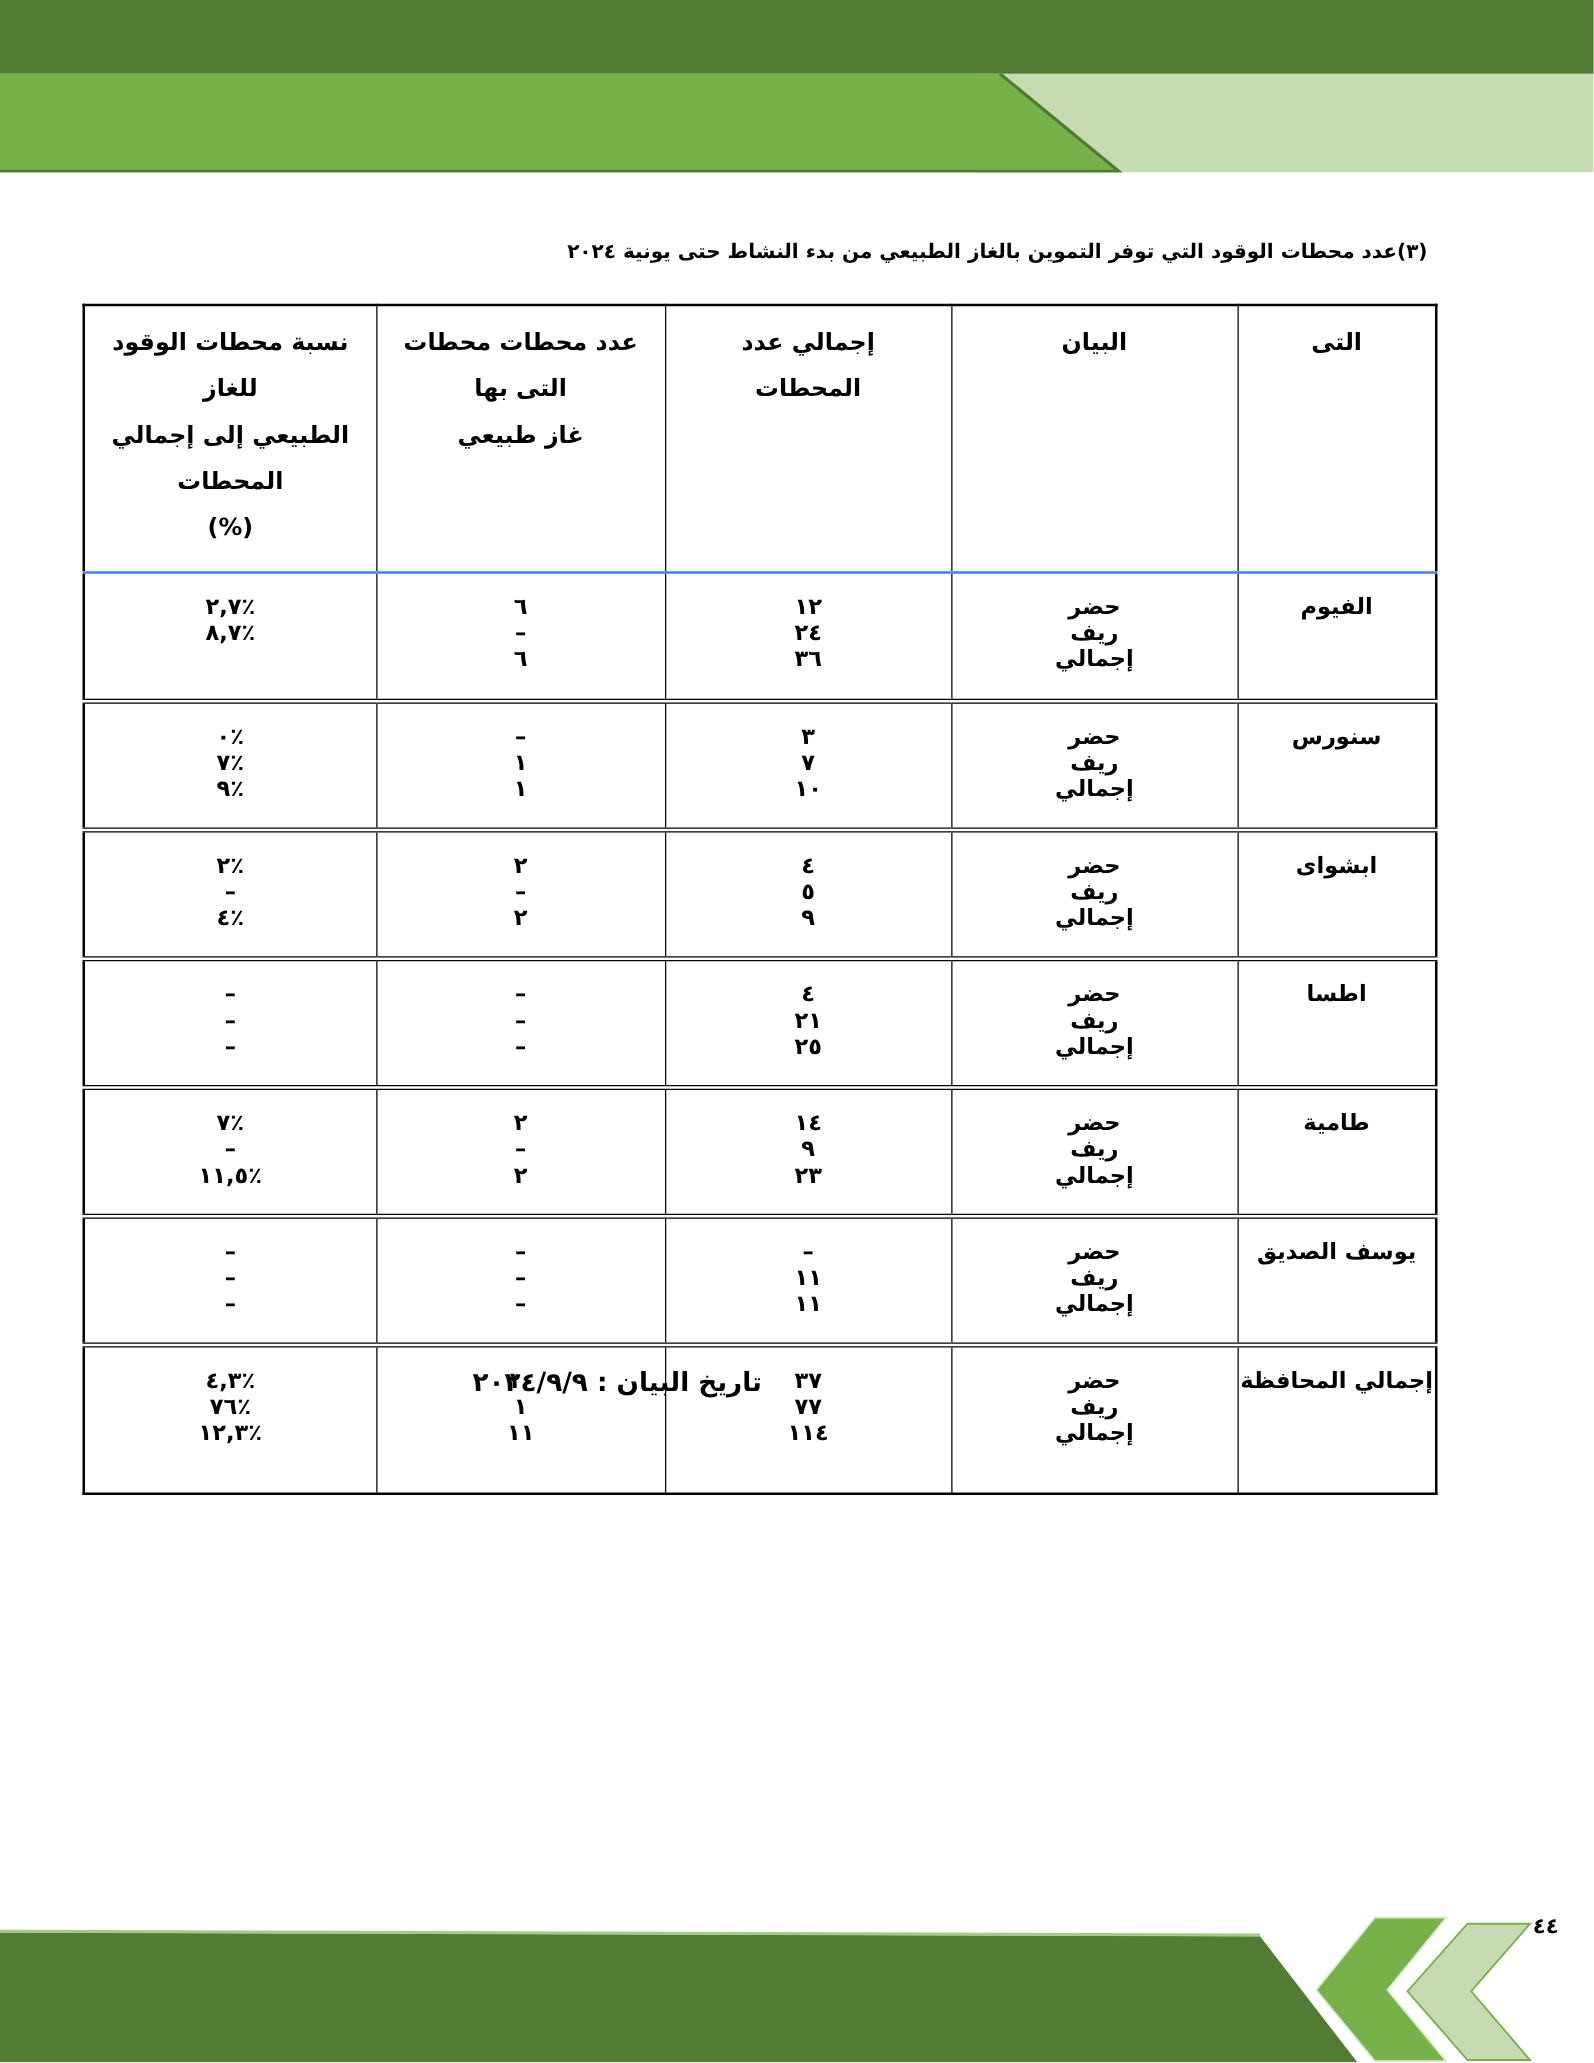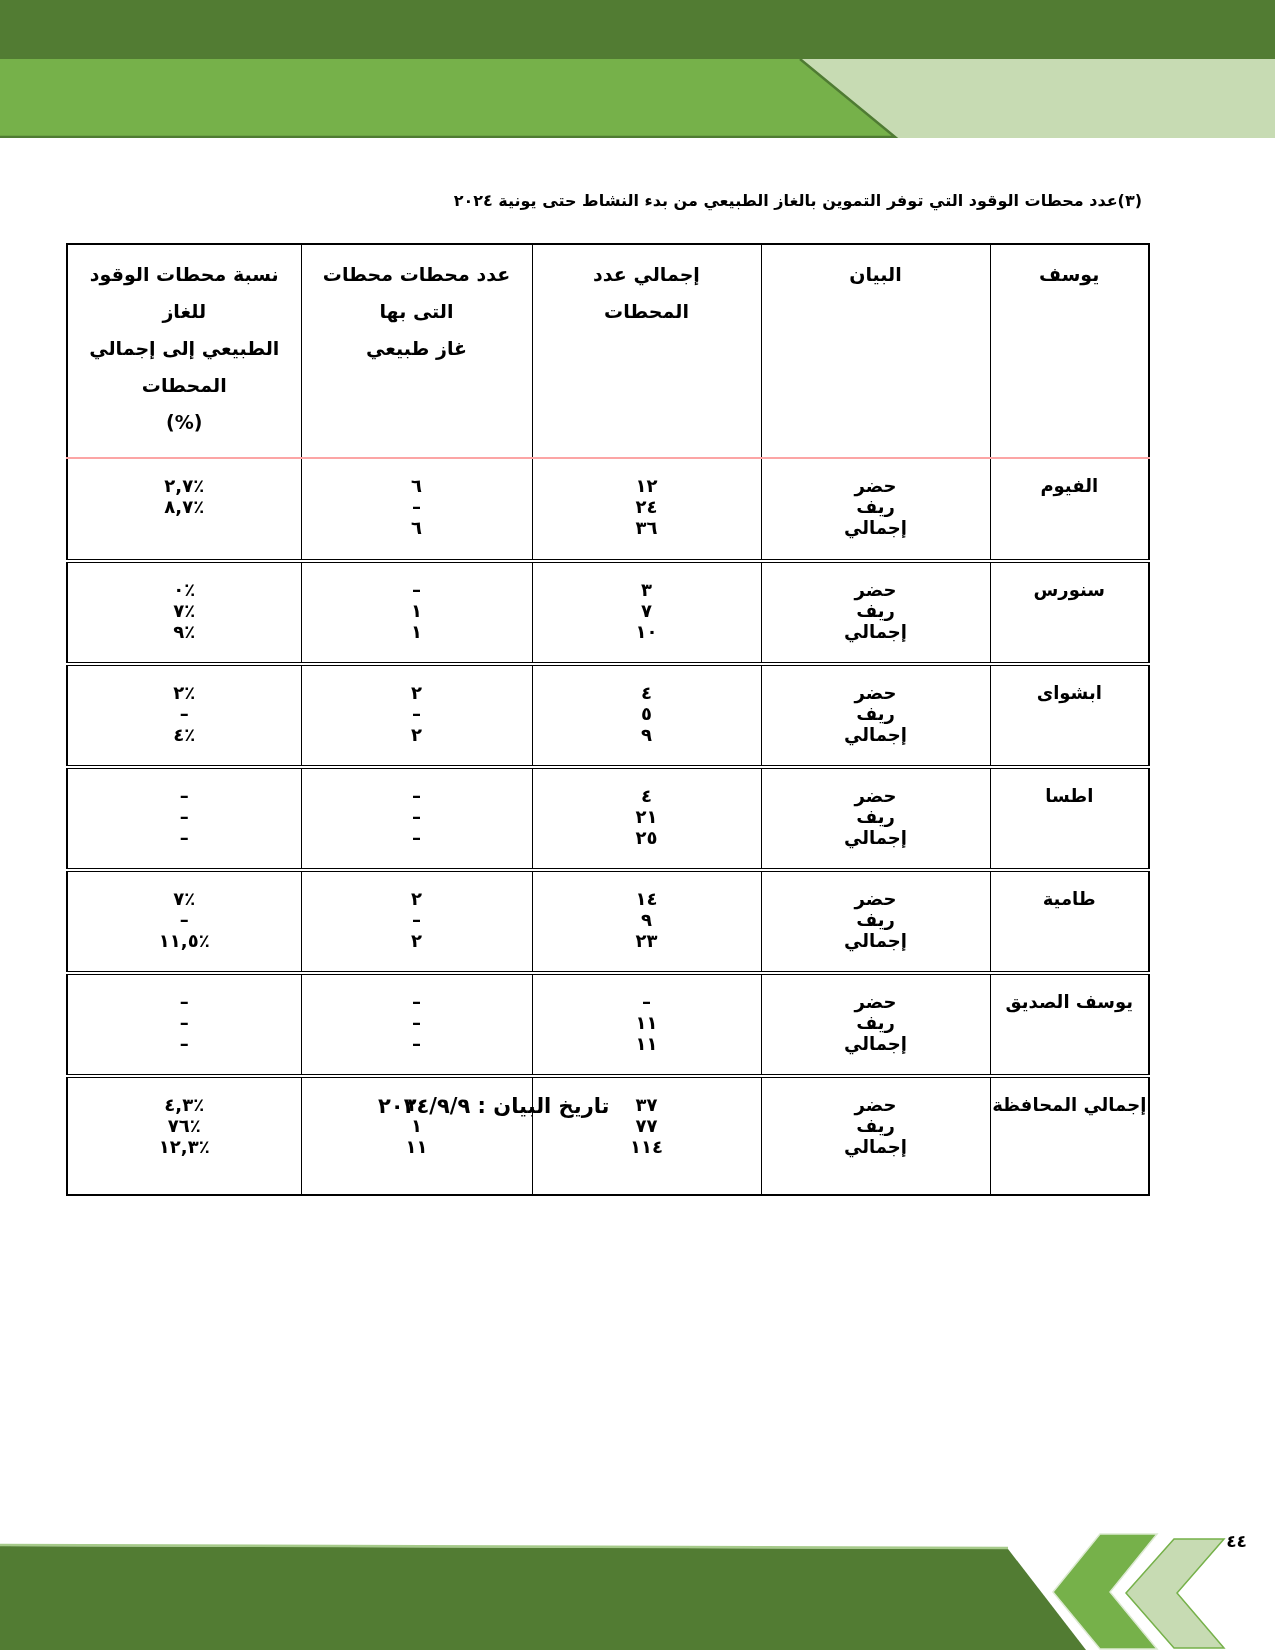--- a/index.html
+++ b/index.html
@@ -21,21 +21,21 @@
     border-collapse:collapse;direction:rtl;table-layout:fixed;
     border:2px solid #000;
   }
   table.stations th,table.stations td{border:1.5px solid #000;padding:16px;}
   table.stations thead tr{height:102px;}
   table.stations th{
     vertical-align:top;padding-top:11px;text-align:center;
     font-size:19px;line-height:37px;white-space:pre-line;font-weight:bold;
   }
   table.stations tbody td{border-top:4px double #000;vertical-align:top;}
-  table.stations tbody tr.first td{border-top:2px solid #fca5a5;}
+  table.stations tbody tr.first td{border-top:2px solid #3b82f6;}
   .cell{height:100%;display:flex;flex-direction:column;}
   .cell .line{
     flex:1;display:flex;align-items:center;justify-content:center;
     font-size:18px;direction:rtl;unicode-bidi:plaintext;white-space:nowrap;
   }
   
   .footer-source{position:absolute;top:1094px;right:64px;direction:rtl;unicode-bidi:plaintext;font-size:18px;white-space:nowrap;}
   .footer-date{position:absolute;top:1094px;left:378px;direction:rtl;unicode-bidi:plaintext;font-size:21px;white-space:nowrap;}
   
   .band-bottom{position:absolute;left:0;top:1530px;width:1275px;height:120px;}
@@ -58,21 +58,21 @@
   <table class="stations">
     <colgroup>
       <col style="width:159px">
         <col style="width:229px">
         <col style="width:229px">
       <col style="width:231px">
         <col style="width:234px">
     </colgroup>
     <thead>
       <tr>
-        <th>يوسف</th>
+        <th>التى</th>
         <th>البيان</th>
         <th>إجمالي عدد المحطات</th>
         <th>عدد محطات محطات التى بها
 غاز طبيعي</th>
         <th>نسبة محطات الوقود للغاز
 الطبيعي إلى إجمالي المحطات
 (%)</th>
       </tr>
     </thead>
     <tbody>

